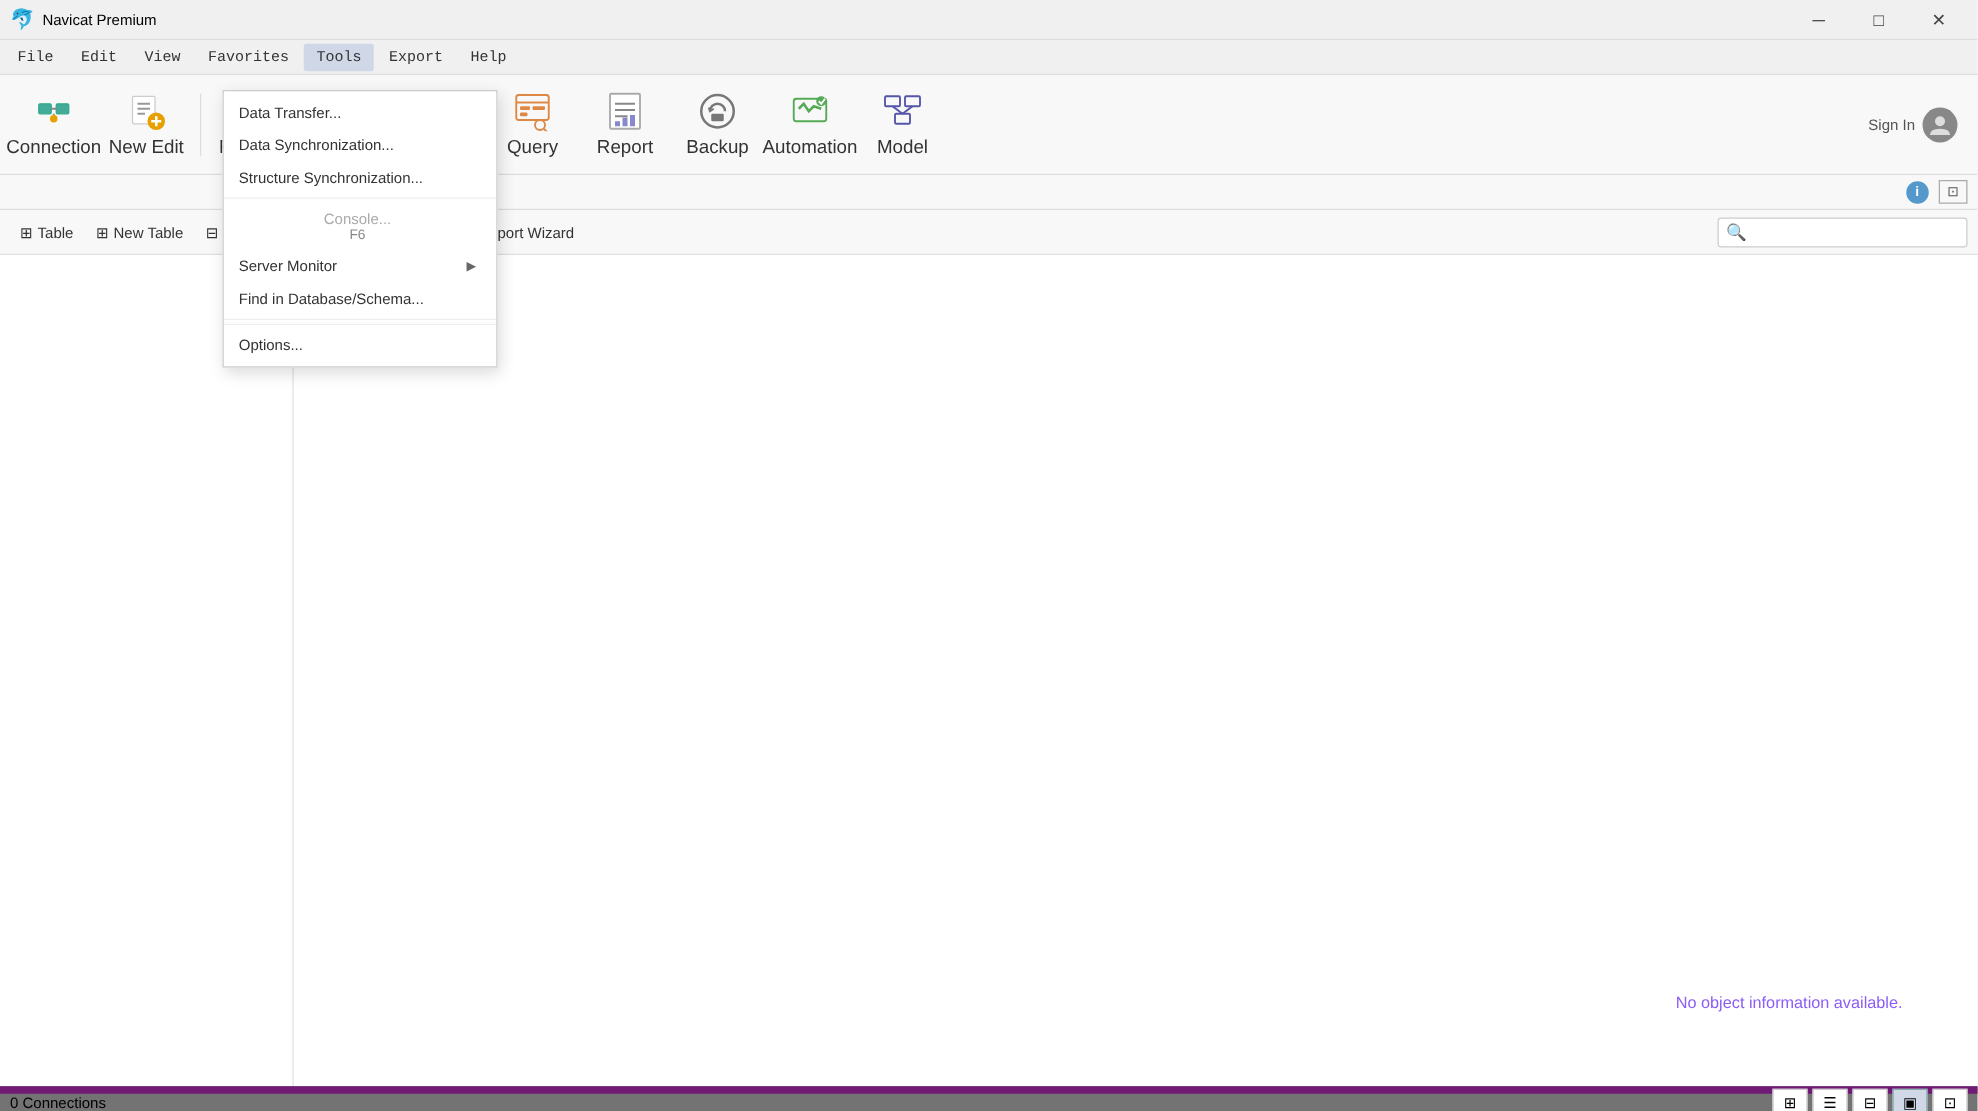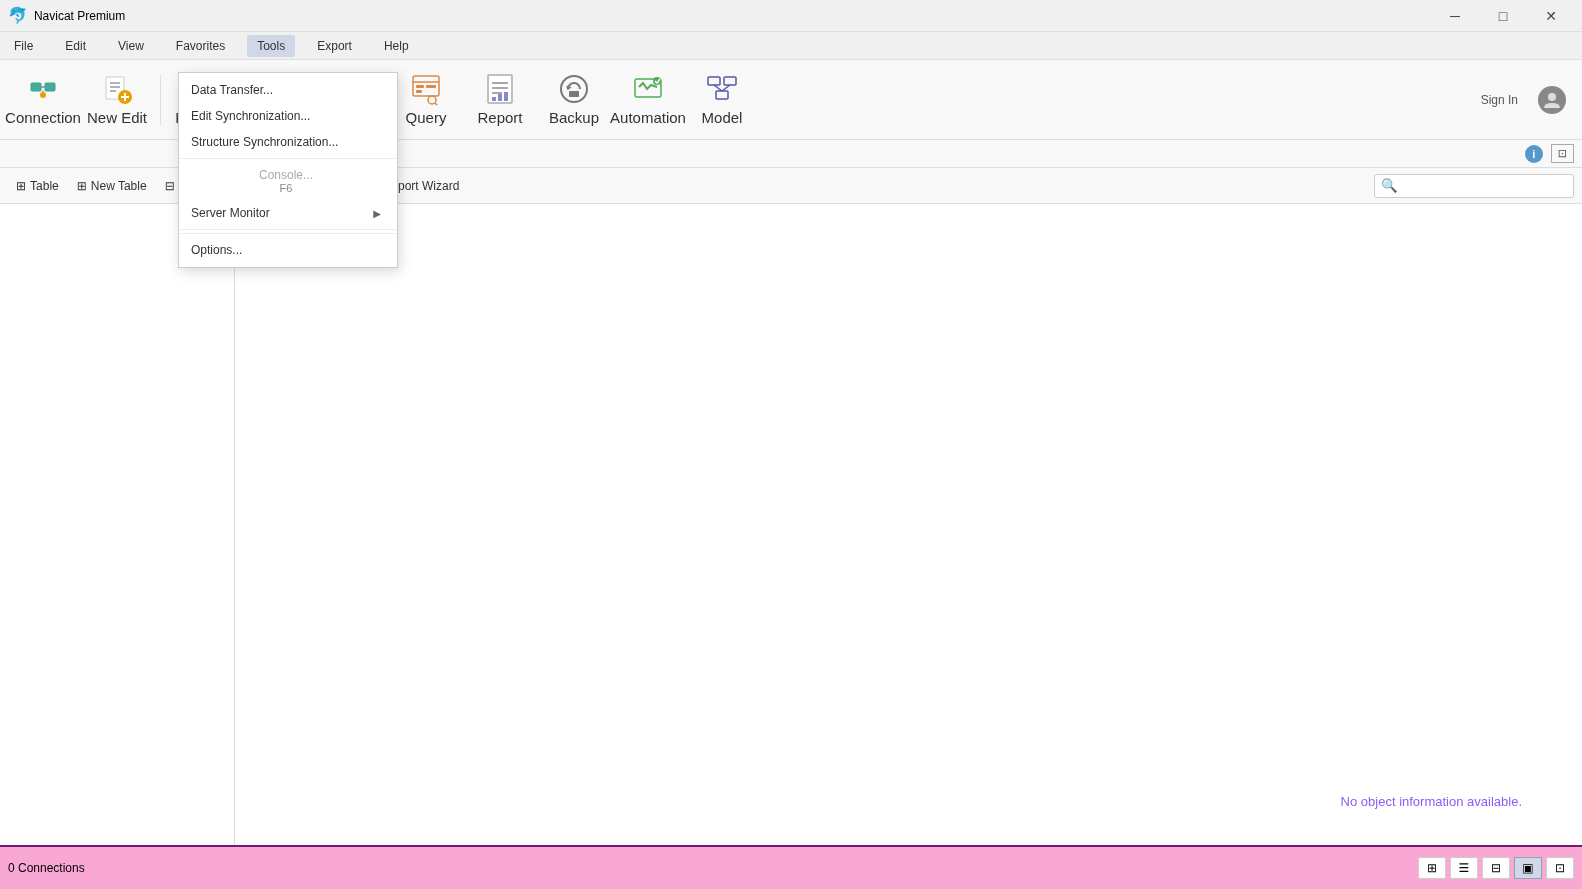--- a/index.html
+++ b/index.html
@@ -24,21 +24,22 @@
     }
 
     
     .menubar {
       background: #f0f0f0;
       height: 28px;
       display: flex;
       align-items: center;
       padding: 0 4px;
       border-bottom: 1px solid #ddd;
-      gap: 12px;
+      gap: 2px;
+      font-family: Liberation Mono, monospace;
     }
     .menu-item {
       padding: 4px 10px;
       cursor: pointer;
       border-radius: 2px;
       font-size: 12px;
       color: #333;
       position: relative;
     }
     .menu-item.active { background: #d0d8e8; }
@@ -60,21 +61,21 @@
     }
     .toolbar-btn-label { font-size: 15px; color: #333; text-align: center; }
     .toolbar-separator { width: 1px; height: 50px; background: #ddd; margin: 0 4px; }
 
     
     .toolbar-icon { width: 32px; height: 32px; }
 
     
     .signin-area {
       margin-left: auto;
-      display: flex; align-items: center; gap: 20px;
+      display: flex; align-items: center; gap: 6px;
       padding-right: 8px;
     }
     .signin-link { color: #555; cursor: pointer; font-size: 12px; }
     .avatar { width: 28px; height: 28px; background: #888; border-radius: 50%; display: flex; align-items: center; justify-content: center; color: white; font-size: 12px; }
 
     
     .secondary-toolbar {
       background: #f8f8f8;
       height: 36px;
       border-bottom: 1px solid #ddd;
@@ -109,23 +110,23 @@
     .no-object-info {
       position: absolute;
       bottom: 80px;
       right: 60px;
       color: #8b5cf6;
       font-size: 13px;
     }
 
     
     .statusbar {
-      height: 44px;
-      background: #f9a8d4;
-      border-top: 2px solid #701a75;
+      height: 20px;
+      background: #737373;
+      border-top: 6px solid #701a75;
       display: flex;
       align-items: center;
       padding: 0 8px;
       justify-content: space-between;
       position: absolute;
       bottom: 0;
       left: 0;
       right: 0;
     }
     .statusbar-right { display: flex; gap: 4px; }
@@ -350,32 +351,35 @@
     <button class="statusbar-btn active">▣</button>
     <button class="statusbar-btn">⊡</button>
   </div>
 </div>
 
 <div class="dropdown-menu">
   <div class="dropdown-item">
     <span>Data Transfer...</span>
   </div>
   <div class="dropdown-item">
-    <span>Edit Synchronization...</span>
+    <span>Data Synchronization...</span>
   </div>
   <div class="dropdown-item">
     <span>Structure Synchronization...</span>
   </div>
   <div class="dropdown-separator"></div>
   <div class="dropdown-item disabled">
     <span>Console...</span>
     <span class="dropdown-shortcut">F6</span>
   </div>
   <div class="dropdown-item">
     <span>Server Monitor</span>
     <span class="dropdown-arrow">▶</span>
   </div>
+  <div class="dropdown-item">
+    <span>Find in Database/Schema...</span>
+  </div>
   <div class="dropdown-separator"></div>
   <div class="dropdown-separator"></div>
   <div class="dropdown-item">
     <span>Options...</span>
   </div>
 </div>
 
 </body></html>

